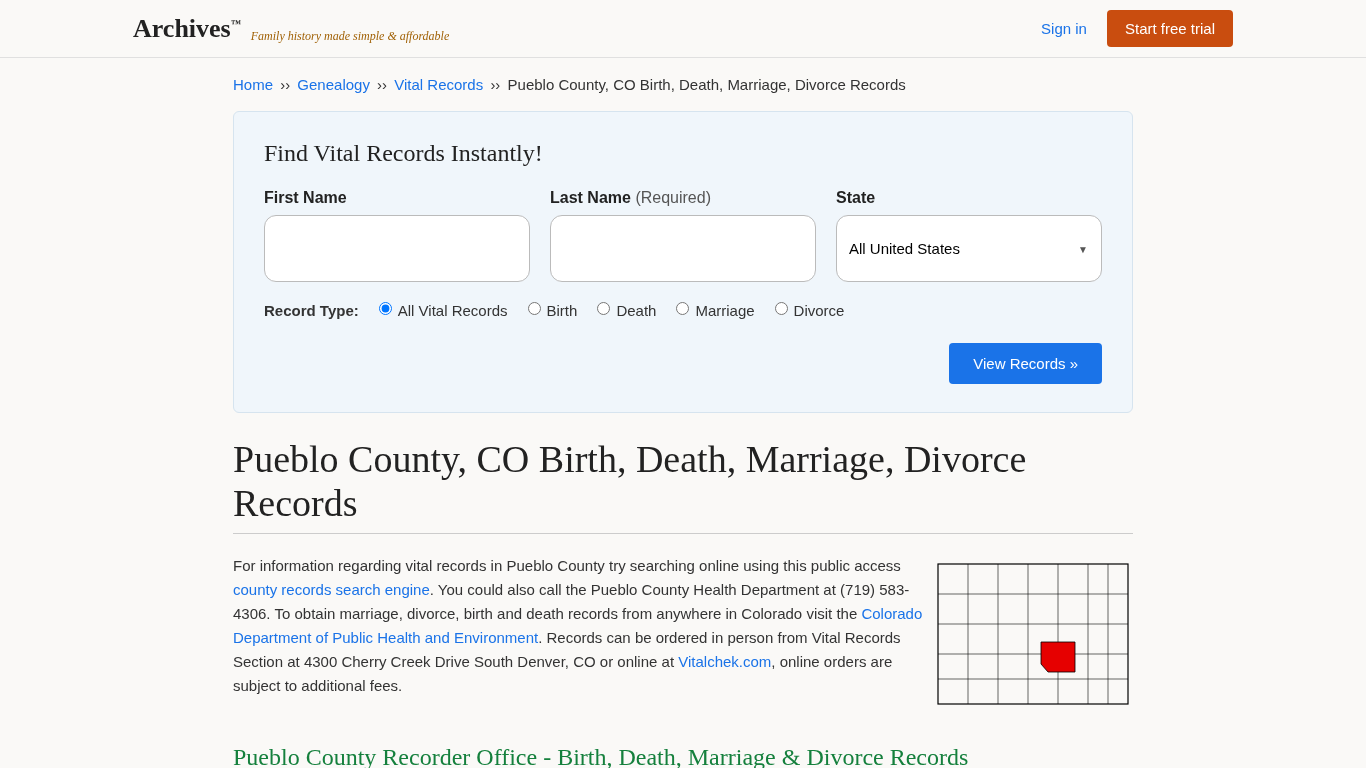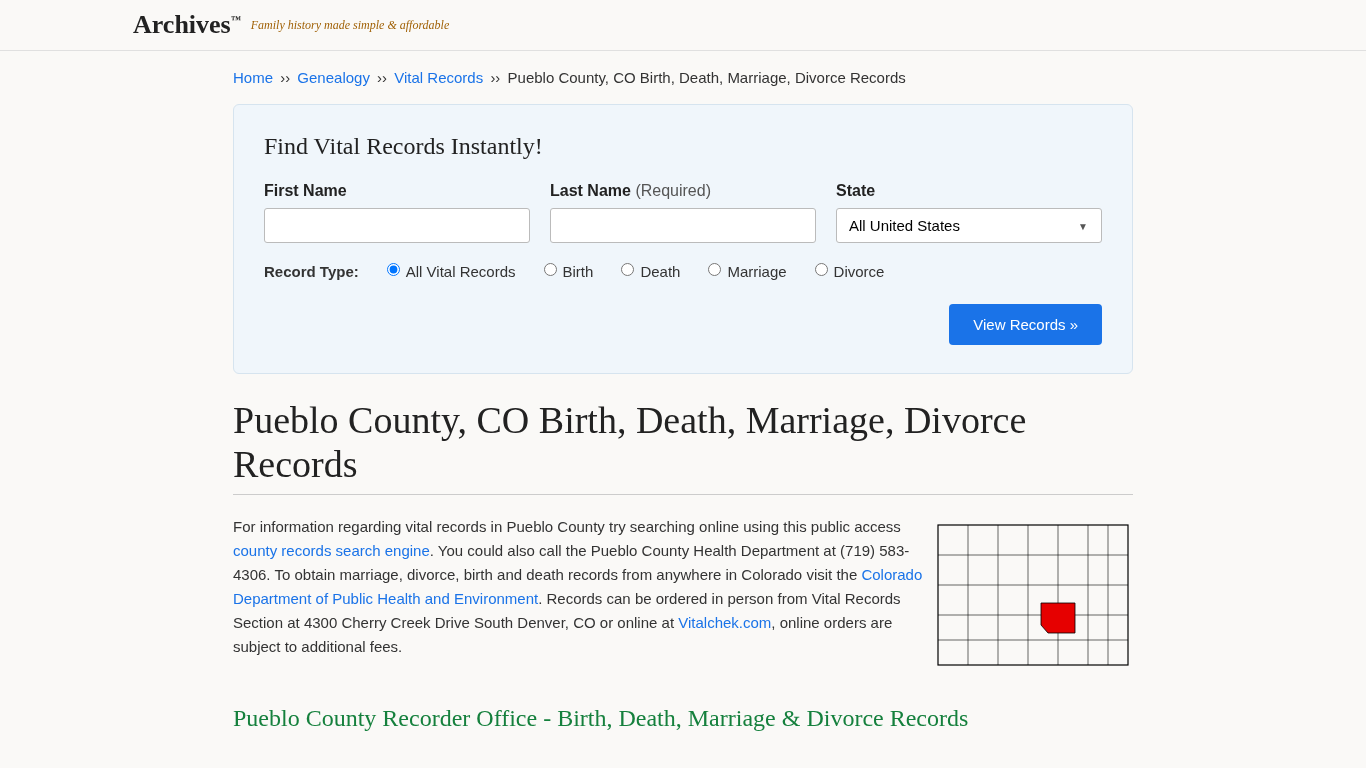--- a/index.html
+++ b/index.html
@@ -1,59 +1,63 @@
 <!DOCTYPE html>
 <html><head>
   <meta charset="utf-8">
   <style>
     * { margin: 0; padding: 0; box-sizing: border-box; }
     body { font-family: Arial, Helvetica, sans-serif; background: #faf9f7; color: #333; }
     .header { background: #faf9f7; border-bottom: 1px solid #e0e0e0; padding: 10px 0; }
     .header-inner { max-width: 1140px; margin: 0 auto; display: flex; align-items: center; justify-content: space-between; padding: 0 20px; }
-    .logo-wrap { display: flex; align-items: center; gap: 10px; }
+    .logo-wrap { display: flex; align-items: flex-end; gap: 10px; }
     .logo { font-family: Georgia, 'Times New Roman', serif; font-size: 26px; font-weight: bold; color: #222; }
     .logo-tm { font-size: 10px; vertical-align: super; }
     .tagline { font-family: Georgia, serif; font-style: italic; font-size: 12px; color: #a16207; }
     .header-actions { display: flex; align-items: center; gap: 20px; }
     .signin-link { color: #1a73e8; text-decoration: none; font-size: 15px; }
     .trial-btn { background: #c94d0f; color: #fff; border: none; padding: 10px 18px; border-radius: 4px; font-size: 15px; cursor: pointer; }
     .container { max-width: 940px; margin: 0 auto; padding: 0 20px; }
     .breadcrumb { padding: 18px 0; font-size: 15px; color: #333; }
     .breadcrumb a { color: #1a73e8; text-decoration: none; }
     .breadcrumb .sep { color: #333; margin: 0 3px; }
     .search-box { background: #f0f6fb; border: 1px solid #d6e4ef; border-radius: 6px; padding: 28px 30px; margin-bottom: 24px; }
     .search-title { font-family: Georgia, serif; font-size: 24px; font-weight: normal; color: #222; margin-bottom: 22px; }
     .form-row { display: flex; gap: 20px; margin-bottom: 20px; }
     .form-group { flex: 1; }
     .form-label { display: block; font-size: 16px; font-weight: bold; color: #222; margin-bottom: 8px; }
     .form-label .required { font-weight: normal; color: #555; }
-    .text-input, .select-input { width: 100%; padding: 8px 12px; border: 1px solid #bbb; border-radius: 3px; font-size: 15px; background: #fff; }
+    .text-input, .select-input { width: 100%; padding: 24px 12px; border: 1px solid #bbb; border-radius: 12px; font-size: 15px; background: #fff; }
     .select-wrap { position: relative; }
     .select-input { appearance: none; padding-right: 36px; }
     .select-caret { position: absolute; right: 14px; top: 50%; transform: translateY(-50%); pointer-events: none; font-size: 10px; color: #555; }
-    .radio-row { display: flex; align-items: center; gap: 28px; margin-bottom: 24px; font-size: 15px; }
+    .radio-row { display: flex; align-items: center; gap: 20px; margin-bottom: 24px; font-size: 15px; }
     .radio-label { font-weight: bold; }
     .radio-option { display: flex; align-items: flex-start; gap: 6px; }
     .submit-row { text-align: right; }
     .submit-btn { background: #1a73e8; color: #fff; border: none; padding: 12px 24px; border-radius: 4px; font-size: 15px; cursor: pointer; }
     .page-title { font-family: Georgia, serif; font-size: 38px; font-weight: normal; color: #222; border-bottom: 1px solid #ccc; padding-bottom: 8px; margin-bottom: 20px; }
     .intro-section { display: flex; gap: 4px; margin-bottom: 30px; }
     .intro-text { flex: 1; font-size: 15px; line-height: 1.6; color: #333; }
     .intro-text a { color: #1a73e8; text-decoration: none; }
     .map-svg { width: 200px; height: 160px; flex-shrink: 0; }
     .section-title { font-family: Georgia, serif; font-size: 24px; font-weight: normal; color: #15803d; margin-bottom: 24px; }
   </style>
 </head>
 <body>
 
 <div class="header">
   <div class="header-inner">
     <div class="logo-wrap">
       <span class="logo"><span>Archives</span><span class="logo-tm">™</span></span>
       <span class="tagline">Family history made simple &amp; affordable</span>
+    </div>
+    <div class="header-actions">
+      <a href="#" class="signin-link">Sign in</a>
+      <button class="trial-btn">Start free trial</button>
     </div>
   </div>
 </div>
 
 <div class="container">
   <div class="breadcrumb">
     <a href="#">Home</a>
     <span class="sep">››</span>
     <a href="#">Genealogy</a>
     <span class="sep">››</span>

